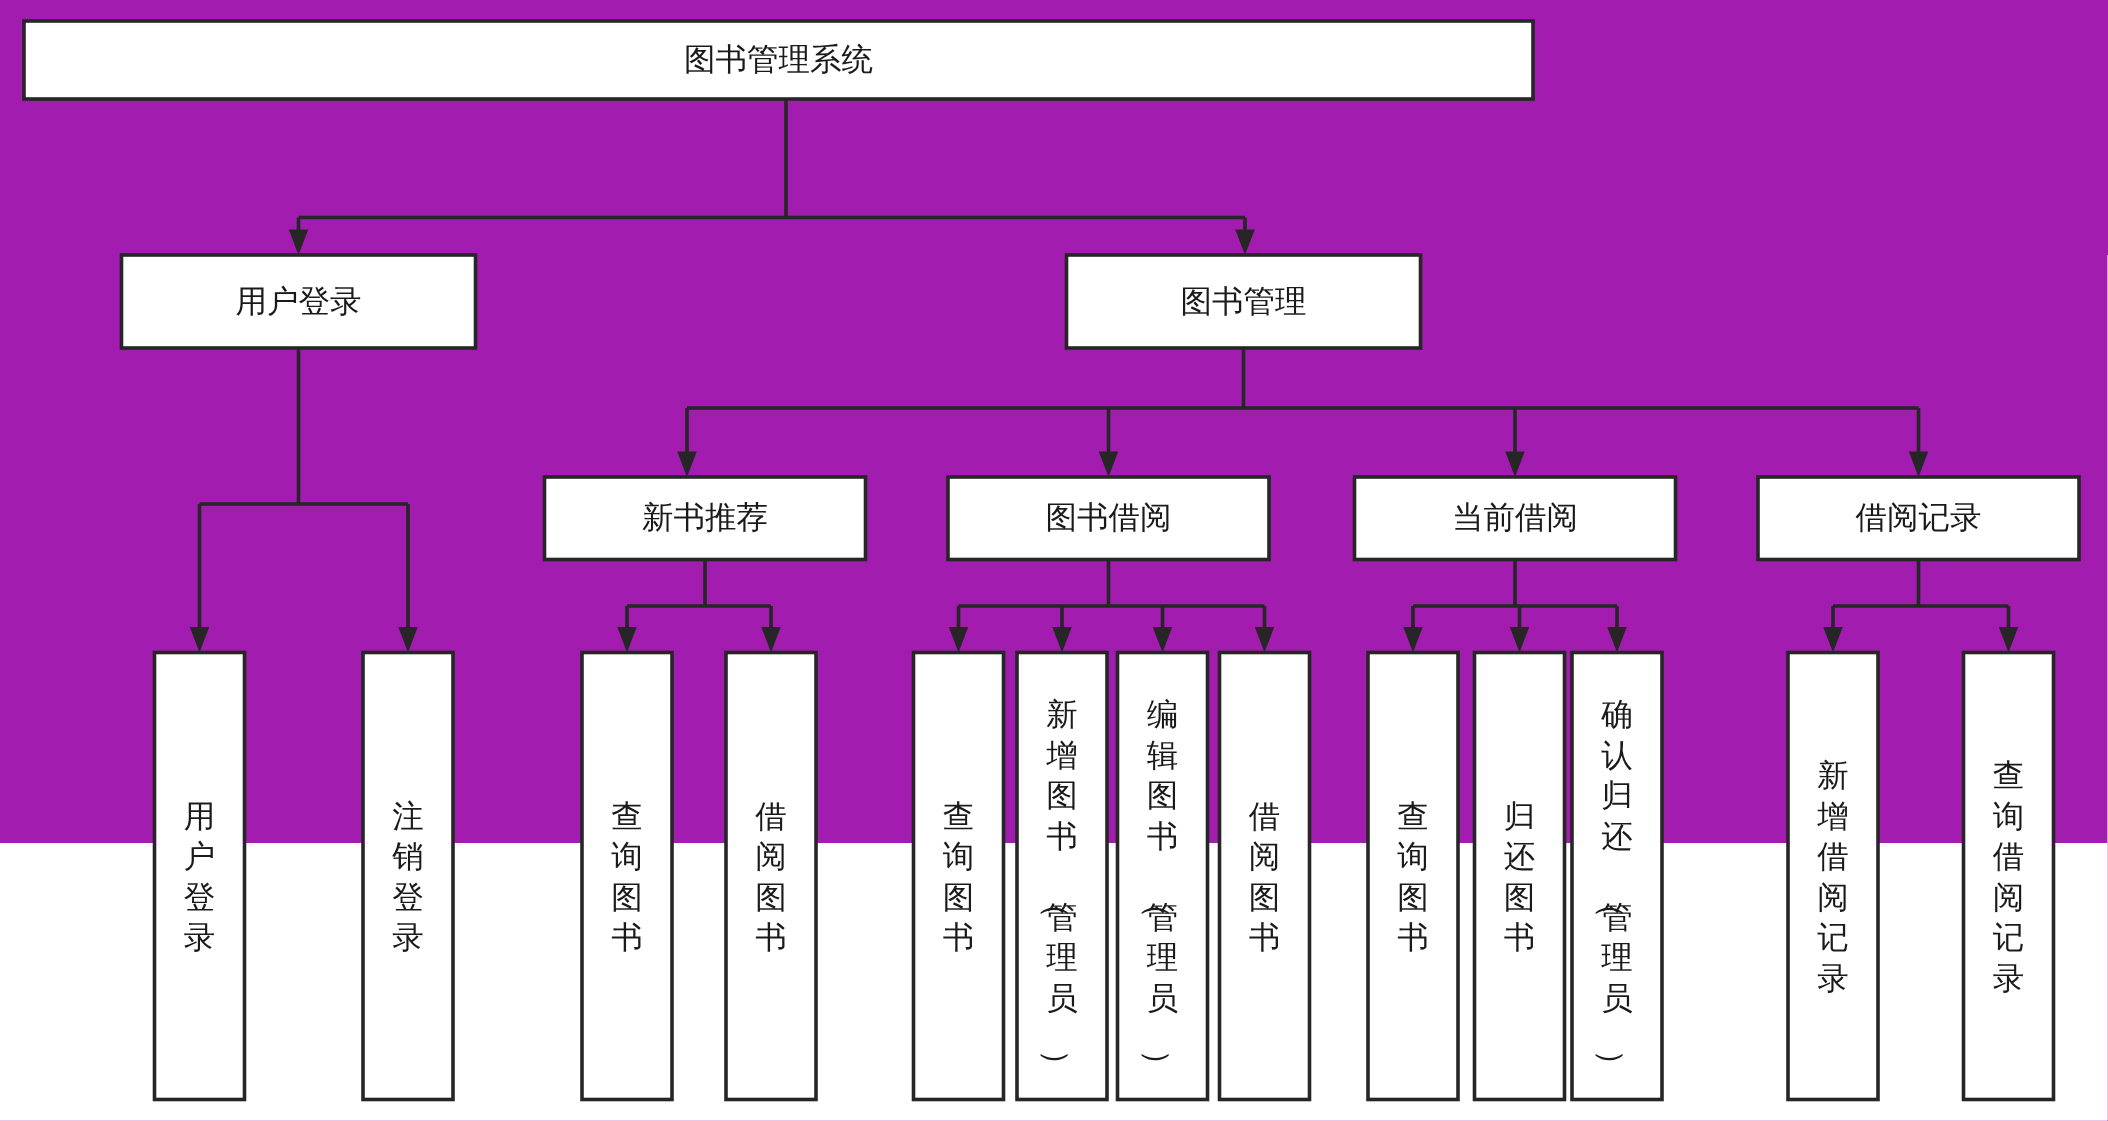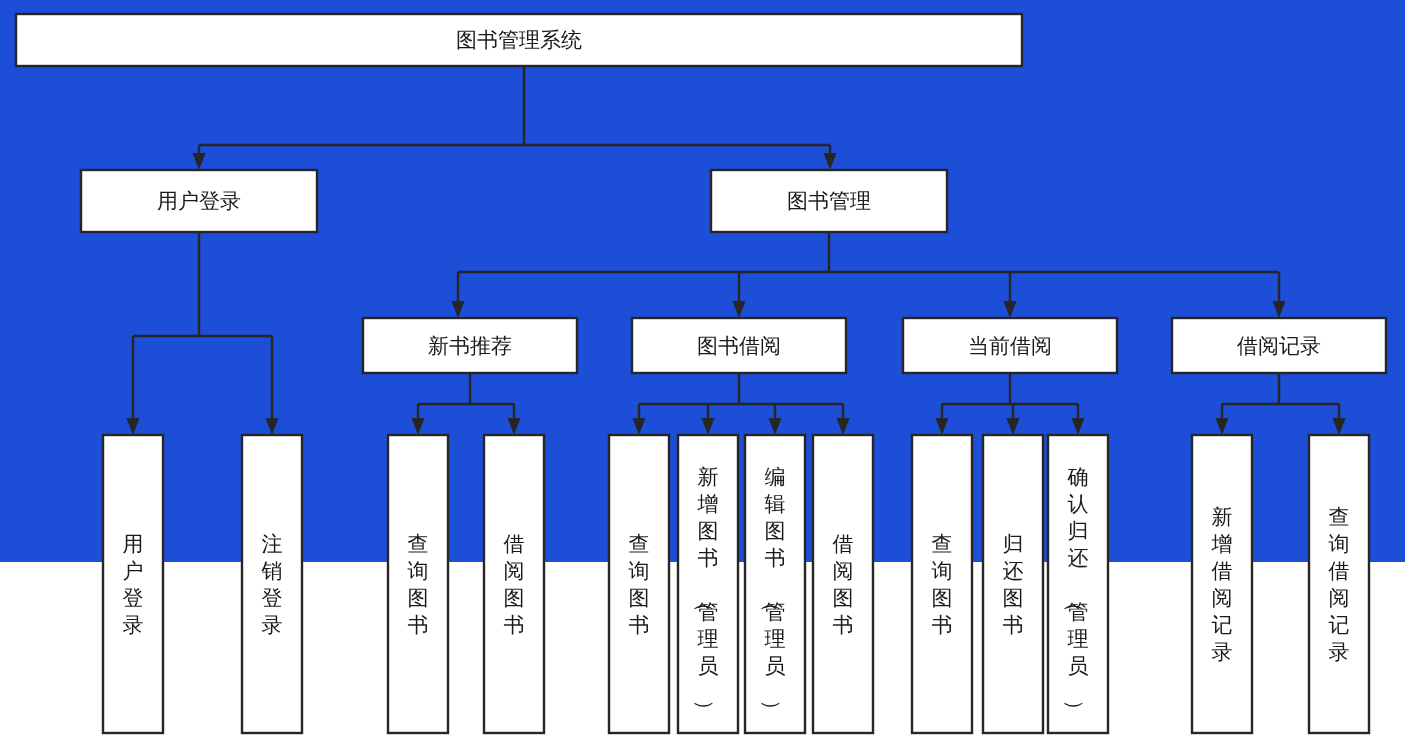--- a/index.html
+++ b/index.html
@@ -11,21 +11,21 @@
   body {
     width: 1405px;
     height: 747px;
     overflow: hidden;
     font-family: "DejaVu Sans", "Liberation Sans", sans-serif;
   }
   #diagram-root {
     position: relative;
     width: 1405px;
     height: 562px;
-    background: #1d4ed8;
+    background: #a21caf;
   }
   svg.diagram-canvas {
     position: absolute;
     top: 0;
     left: 0;
     width: 1405px;
     height: 747px;
     display: block;
   }
   .node-box {

